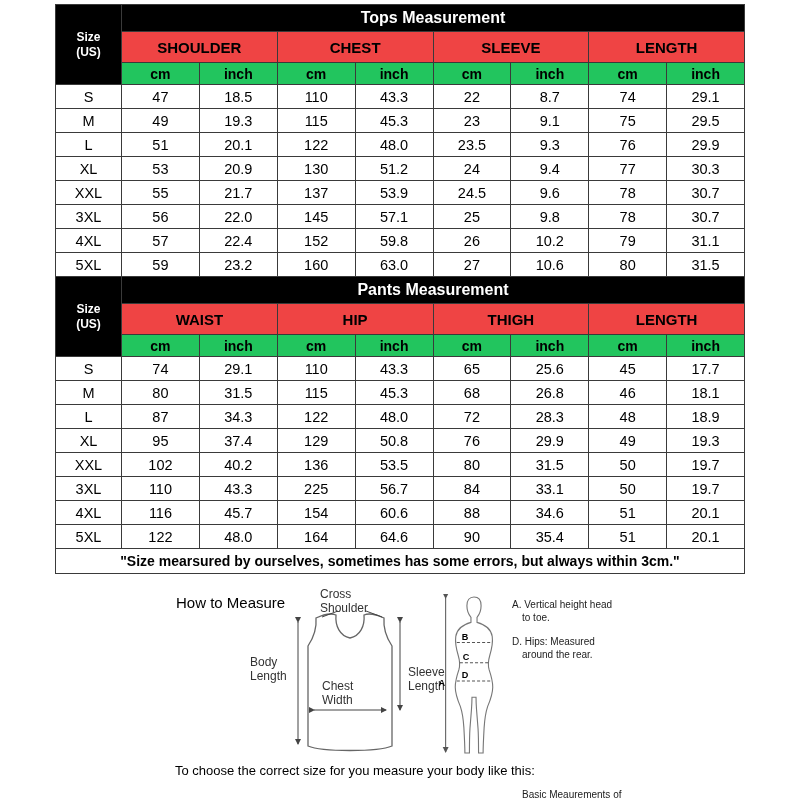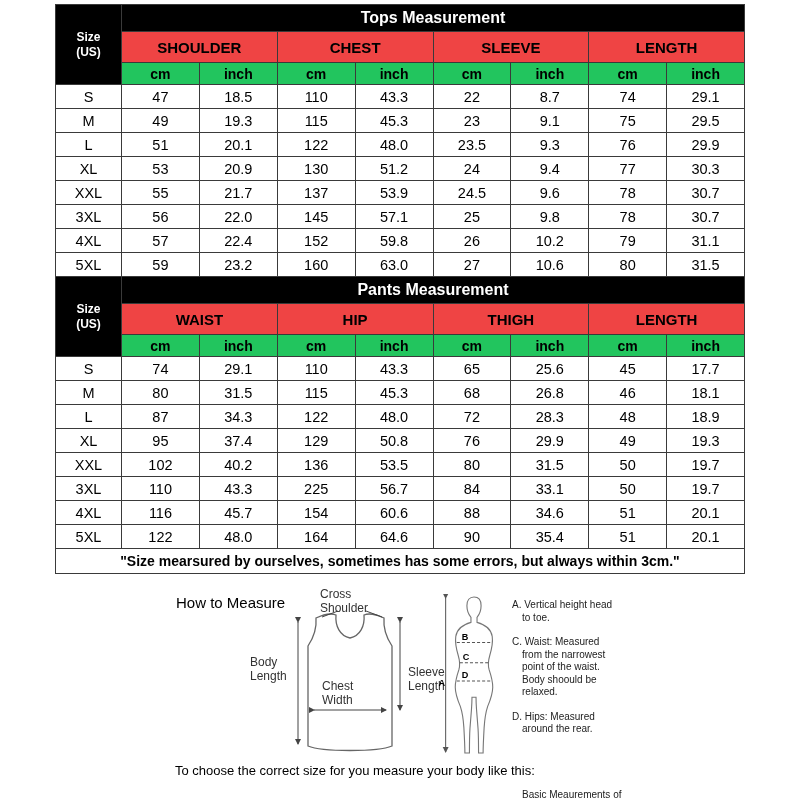--- a/index.html
+++ b/index.html
@@ -368,20 +368,19 @@
 
       <text x="0" y="91" font-size="9" font-weight="bold" fill="#000">A</text>
       <text x="23" y="45" font-size="9" font-weight="bold" fill="#000">B</text>
       <text x="24" y="65" font-size="9" font-weight="bold" fill="#000">C</text>
       <text x="23" y="83" font-size="9" font-weight="bold" fill="#000">D</text>
     </svg>
   </div>
 
   <div class="instructions">
       <p>A. Vertical height head to toe.</p>
-      <p>C. Waist: Measured from the narrowest point of the waist. Body shoould be relaxed.</p>
       <p>D. Hips: Measured around the rear.</p>
     </div>
   <div class="hm-caption">Basic Meaurements of the Human Body</div>
 
   <div class="choose-note">To choose the correct size for you measure your body like this:</div>
 
 </div>
 
 </body></html>

